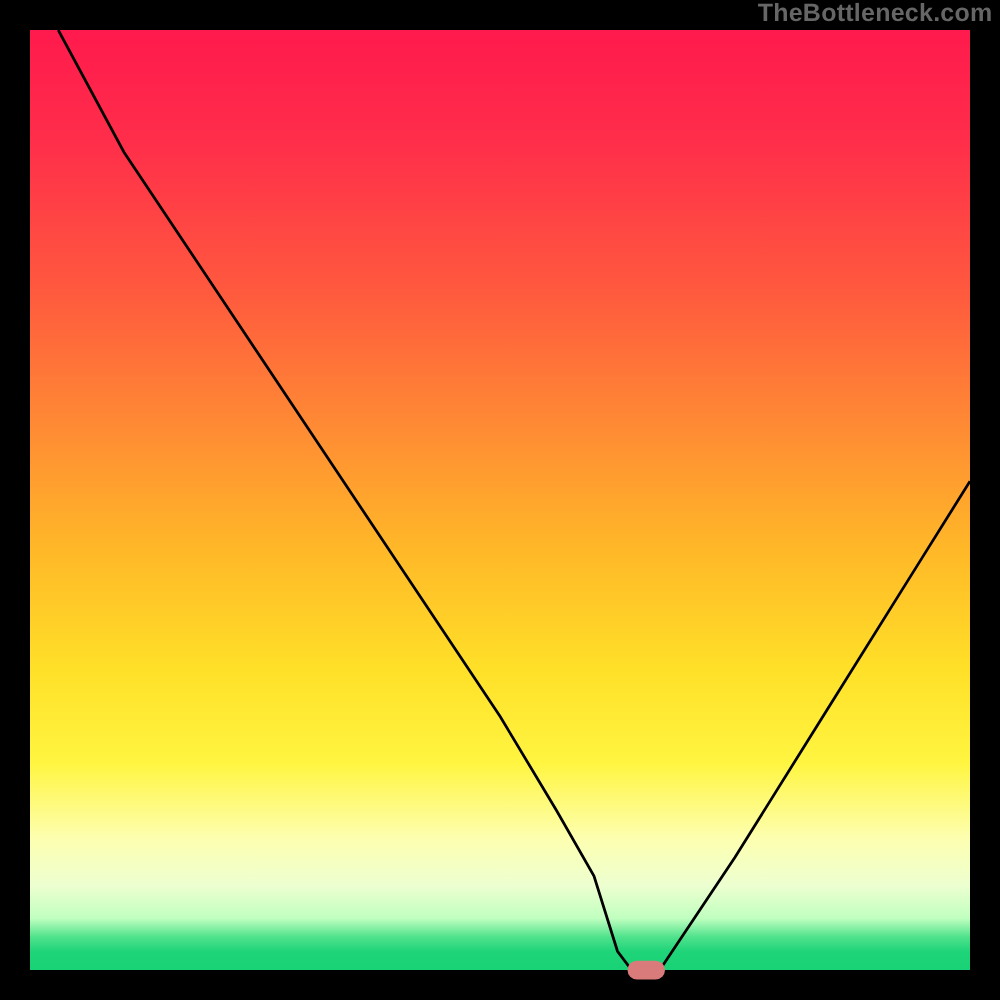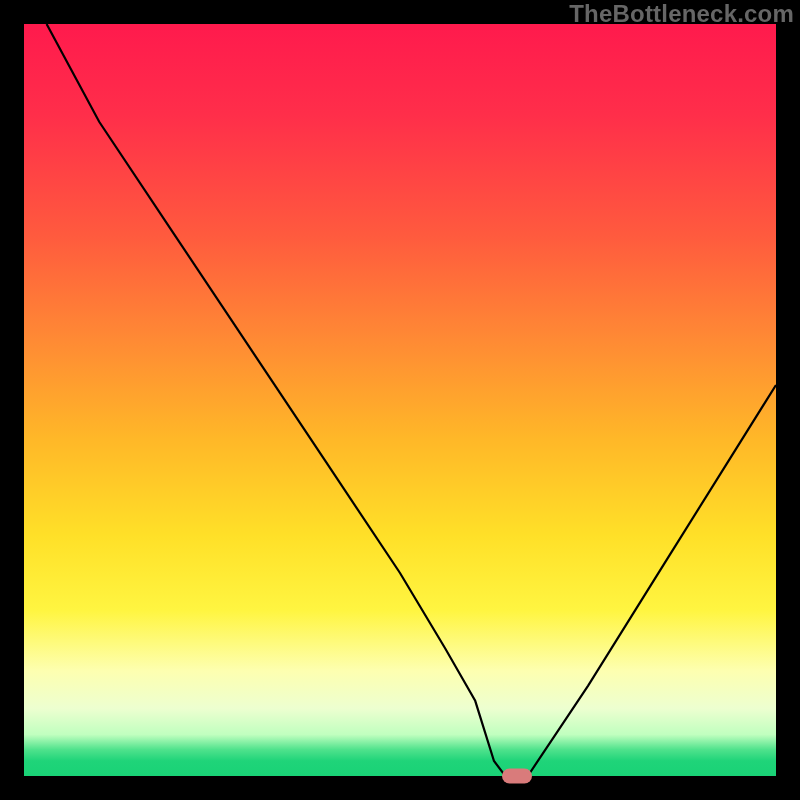--- a/index.html
+++ b/index.html
@@ -1,20 +1,20 @@
 <!DOCTYPE html>
 <html><head>
 <meta charset="utf-8">
 <style>
   html,body{margin:0;padding:0;width:800px;height:800px;overflow:hidden;background:#000;}
   .wrap{position:relative;width:800px;height:800px;}
   .attribution{
     position:absolute;right:6px;top:0px;
     font-family:Arial,Helvetica,sans-serif;
-    font-size:24px;font-weight:bold;color:#666;letter-spacing:0.2px;
+    font-size:20px;font-weight:bold;color:#666;letter-spacing:0.2px;
   }
   .plot{
     position:absolute;left:24px;top:24px;width:752px;height:752px;
     background:linear-gradient(to bottom,
       #ff1a4d 0%,
       #ff2e4a 12%,
       #ff5a3e 28%,
       #ff8a34 42%,
       #ffb728 55%,
       #ffe028 68%,

